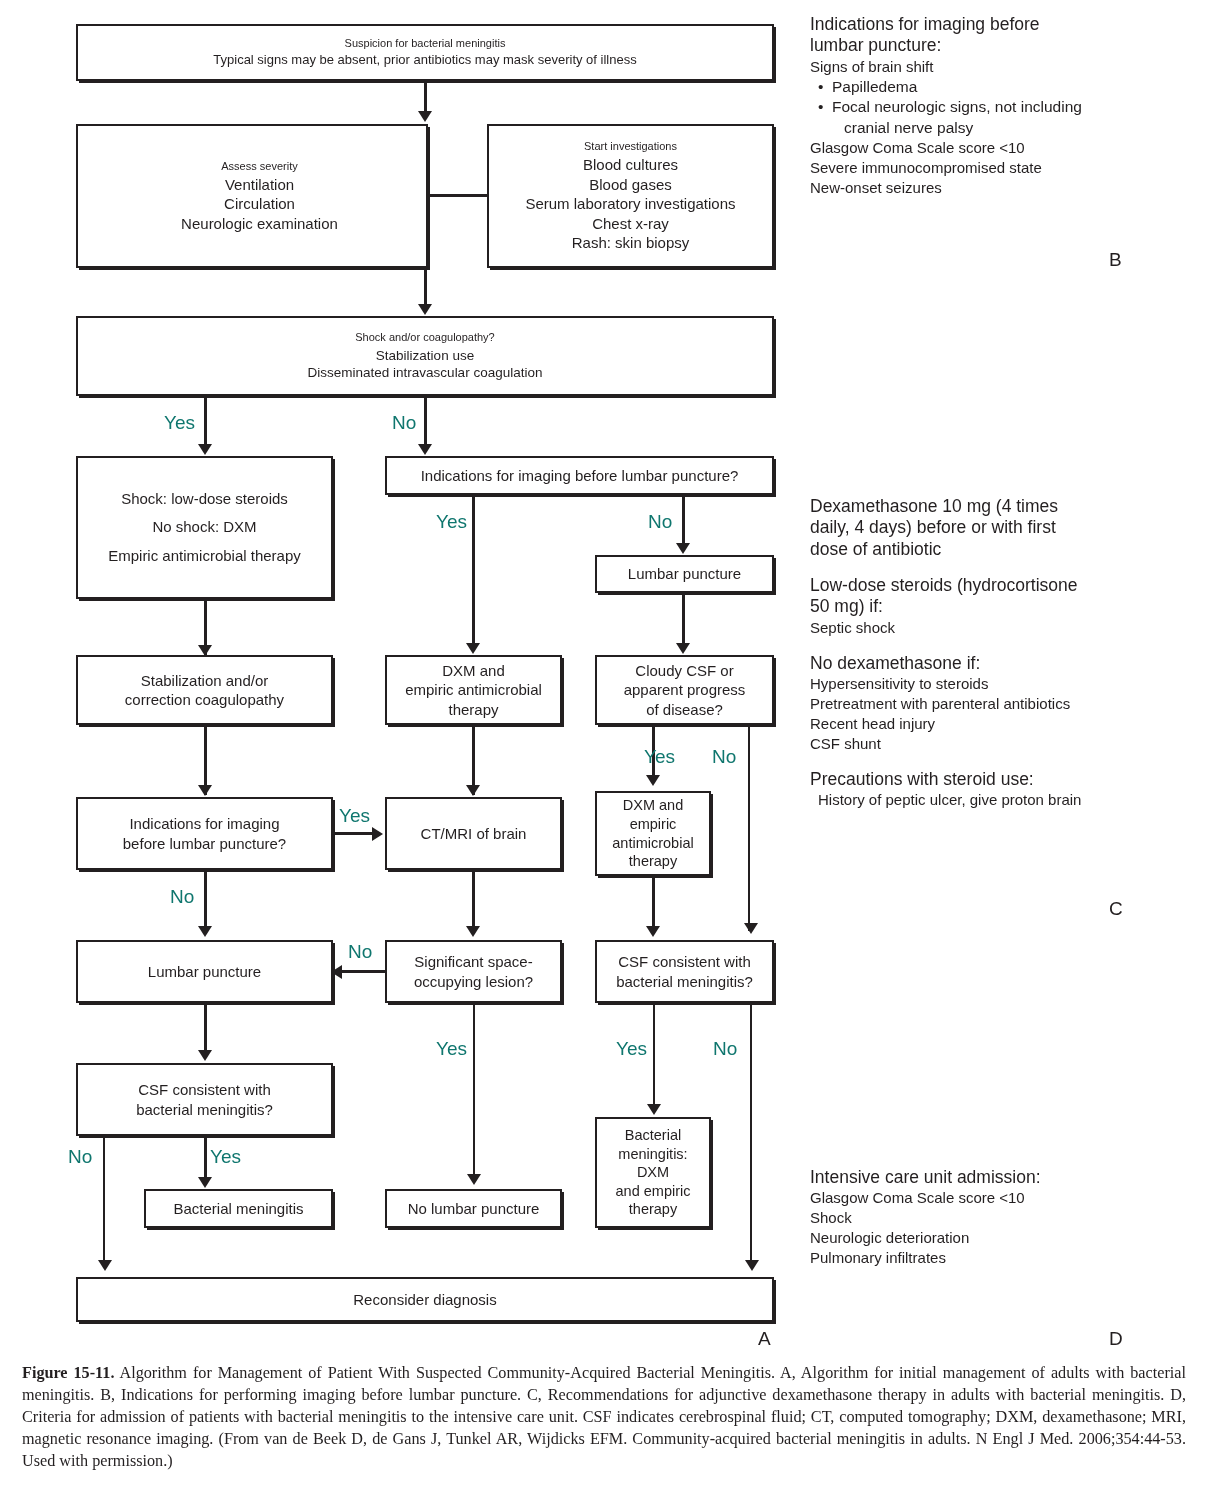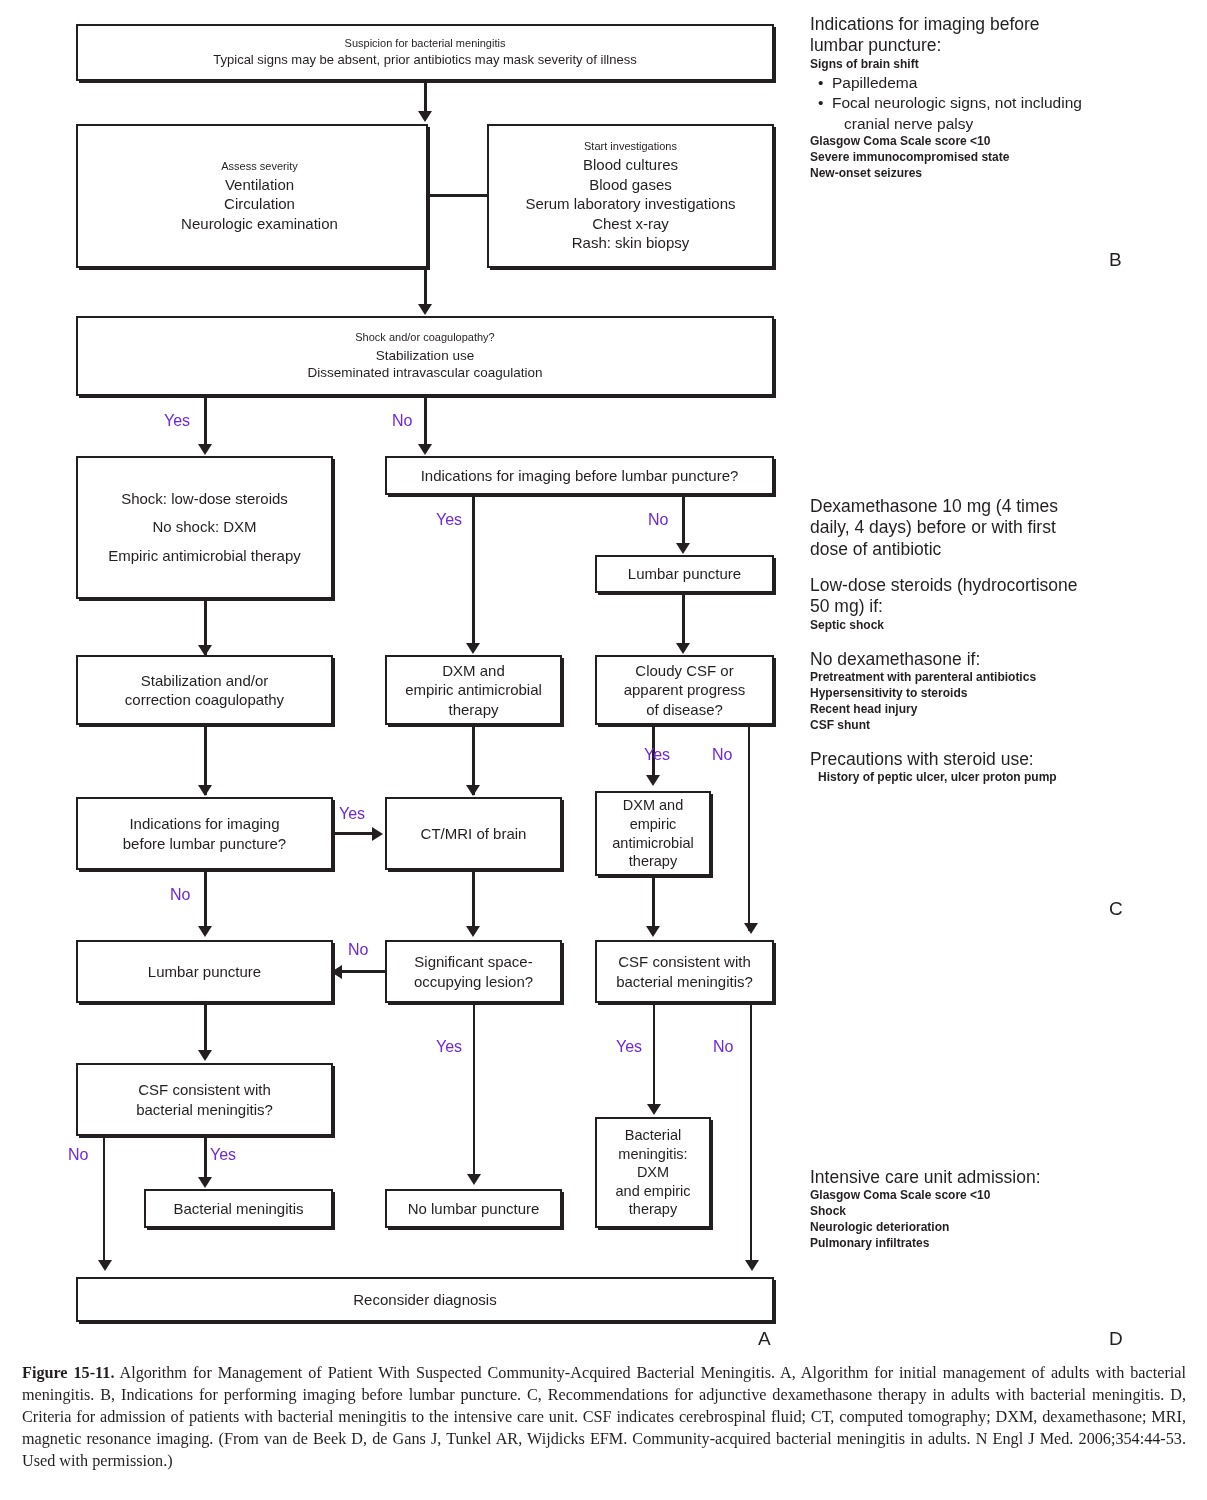--- a/index.html
+++ b/index.html
@@ -53,28 +53,28 @@
     z-index:2;
   }
   .arrow-right{
     position:absolute;width:0;height:0;
     border-top:7px solid transparent;
     border-bottom:7px solid transparent;
     border-left:11px solid #231f20;
     z-index:2;
   }
   .elabel{
-    position:absolute;font-size:16px;color:#6d28d9;
+    position:absolute;font-size:19px;color:#0f766e;
     white-space:nowrap;z-index:4;background:transparent;
   }
 
   
   .panel{position:absolute;color:#231f20;}
   .panel .head{font-size:17.5px;line-height:1.22;}
-  .panel .item{font-size:12px;line-height:1.33;font-weight:bold;}
+  .panel .item{font-size:15px;line-height:1.33;}
   .panel .bullet{font-size:15.5px;line-height:1.33;padding-left:22px;position:relative;}
   .panel .bullet:before{content:"\2022";position:absolute;left:8px;top:0;}
   .panel .bullet .cont{display:block;padding-left:12px;}
   .panel .gap{height:15px;}
   .panel-letter{position:absolute;font-size:19px;color:#231f20;}
 
   
   #caption{
     position:absolute;left:22px;top:1362px;width:1164px;
     font-family:"Liberation Serif", serif;
@@ -307,27 +307,27 @@
   <div class="panel" style="left:810px;top:496px;width:385px;">
     <div class="head">Dexamethasone 10 mg (4 times</div>
     <div class="head">daily, 4 days) before or with first</div>
     <div class="head">dose of antibiotic</div>
     <div class="gap"></div>
     <div class="head">Low-dose steroids (hydrocortisone</div>
     <div class="head">50 mg) if:</div>
     <div class="item">Septic shock</div>
     <div class="gap"></div>
     <div class="head">No dexamethasone if:</div>
+    <div class="item">Hypersensitivity to steroids</div>
     <div class="item">Pretreatment with parenteral antibiotics</div>
-    <div class="item">Hypersensitivity to steroids</div>
     <div class="item">Recent head injury</div>
     <div class="item">CSF shunt</div>
     <div class="gap"></div>
     <div class="head">Precautions with steroid use:</div>
-    <div class="item" style="padding-left:8px;">History of peptic ulcer, ulcer proton pump</div>
+    <div class="item" style="padding-left:8px;">History of peptic ulcer, give proton brain</div>
   </div>
   <div class="panel-letter" style="left:1109px;top:898px;">C</div>
 
   <div class="panel" style="left:810px;top:1167px;width:385px;">
     <div class="head">Intensive care unit admission:</div>
     <div class="item">Glasgow Coma Scale score &lt;10</div>
     <div class="item">Shock</div>
     <div class="item">Neurologic deterioration</div>
     <div class="item">Pulmonary infiltrates</div>
   </div>

